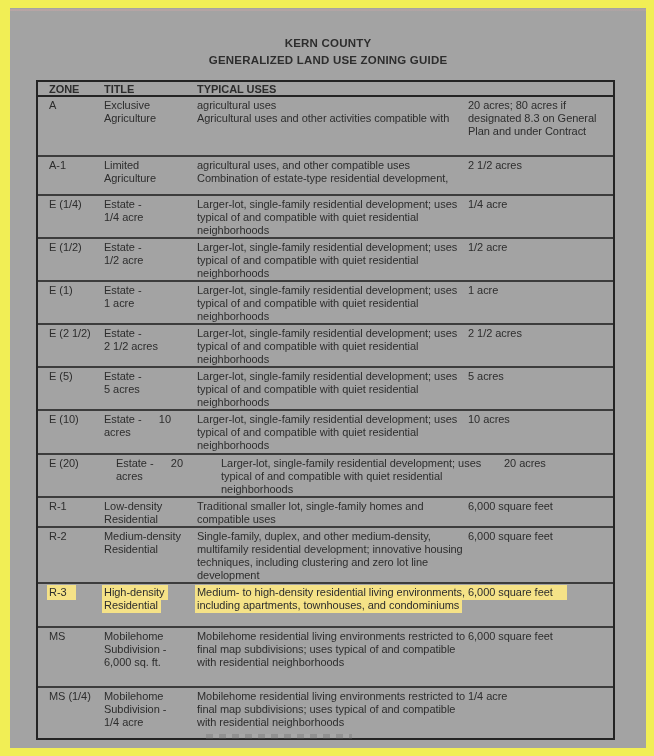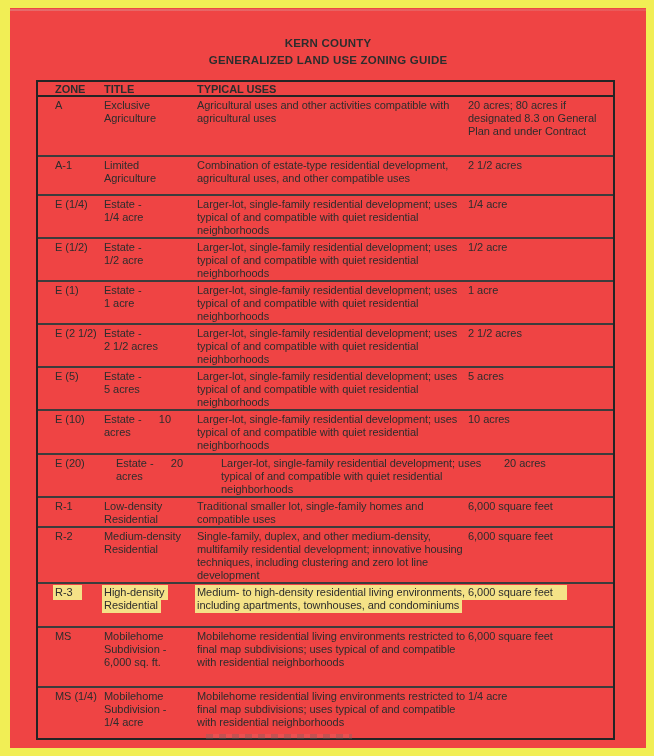--- a/index.html
+++ b/index.html
@@ -7,21 +7,21 @@
   body {
     position: relative;
     background: #f1ee55;
     font-family: "Liberation Sans", "DejaVu Sans", sans-serif;
     color: #2d2d2d;
     overflow: hidden;
   }
   .page {
     position: absolute;
     top: 8px; left: 10px; right: 8px; bottom: 8px;
-    background: #ef4444;
+    background: #a3a3a3;
   }
   .top-artifact {
     position: absolute;
     top: 1px; left: 0; right: 0; height: 2px;
     background: linear-gradient(90deg, rgba(214,166,166,.40), rgba(214,166,166,.22));
   }
   .doc-title {
     position: absolute;
     top: 27px; left: 0; right: 0;
     text-align: center;
@@ -50,21 +50,21 @@
   .tbody {
     border: 2px solid #242424;
     border-top: none;
   }
   .trow {
     display: grid;
     grid-template-columns: 66px 93px 271px 1fr;
   }
   .trow + .trow { border-top: 2px solid #3c3c3c; }
   .cell { padding-top: 2px; }
-  .cell.zone  { padding-left: 17px; }
+  .cell.zone  { padding-left: 11px; }
   .cell.uses .line,
   .cell.parcel .line,
   .cell.title .line { white-space: nowrap; }
   .cell.title .line.split {
     display: flex;
     justify-content: space-between;
     padding-right: 26px;
   }
   .t { display: inline-block; }
   .hl {
@@ -102,38 +102,38 @@
       <div class="cell uses">TYPICAL USES</div>
     </div>
     <div class="tbody">
         <div class="trow" style="min-height: 58px;">
     <div class="cell zone"><span class="t">A</span></div>
     <div class="cell title">
             <div class="line"><span class="t">Exclusive</span></div>
             <div class="line"><span class="t">Agriculture</span></div>
           </div>
     <div class="cell uses">
+            <div class="line"><span class="t">agricultural uses</span></div>
             <div class="line"><span class="t">Agricultural uses and other activities compatible with</span></div>
-            <div class="line"><span class="t">agricultural uses</span></div>
           </div>
     <div class="cell parcel">
             <div class="line"><span class="t">20 acres; 80 acres if</span></div>
             <div class="line"><span class="t">designated 8.3 on General</span></div>
             <div class="line"><span class="t">Plan and under Contract</span></div>
           </div>
   </div>
         <div class="trow" style="min-height: 39px;">
     <div class="cell zone"><span class="t">A-1</span></div>
     <div class="cell title">
             <div class="line"><span class="t">Limited</span></div>
             <div class="line"><span class="t">Agriculture</span></div>
           </div>
     <div class="cell uses">
+            <div class="line"><span class="t">agricultural uses, and other compatible uses</span></div>
             <div class="line"><span class="t">Combination of estate-type residential development,</span></div>
-            <div class="line"><span class="t">agricultural uses, and other compatible uses</span></div>
           </div>
     <div class="cell parcel">
             <div class="line"><span class="t">2 1/2 acres</span></div>
           </div>
   </div>
         <div class="trow" style="min-height: 43px;">
     <div class="cell zone"><span class="t">E (1/4)</span></div>
     <div class="cell title">
             <div class="line"><span class="t">Estate -</span></div>
             <div class="line"><span class="t">1/4 acre</span></div>

